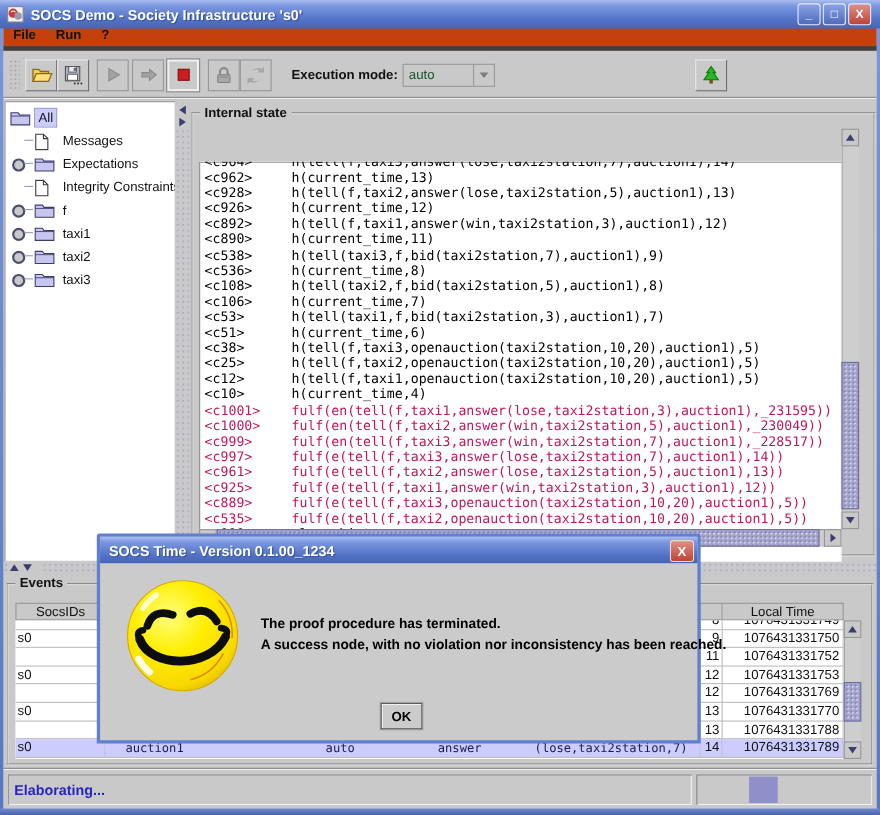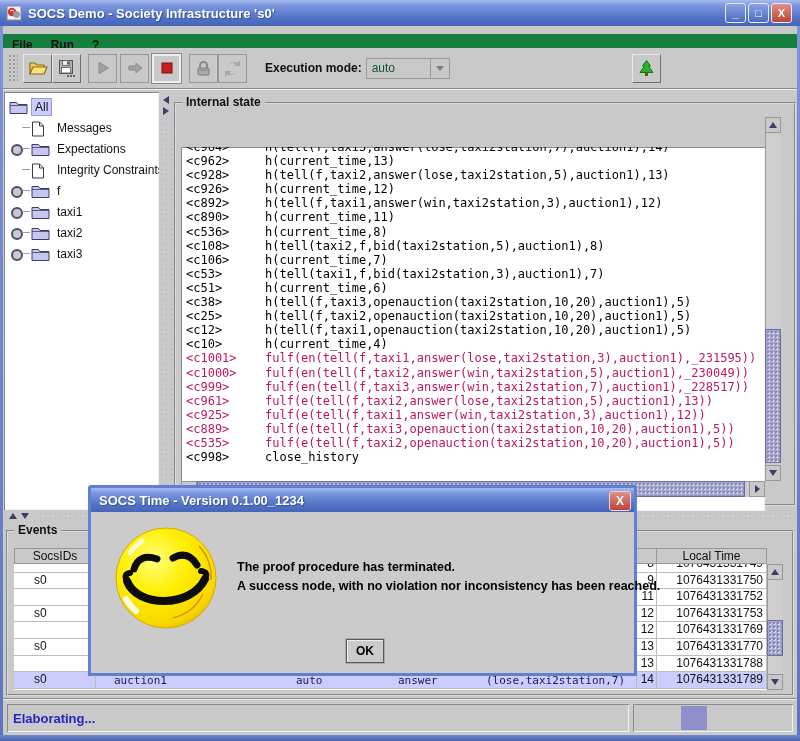--- a/index.html
+++ b/index.html
@@ -14,22 +14,22 @@
     background:linear-gradient(180deg,#a8bdf0 0%,#7b97e0 20%,#5372c6 70%,#4565b8 100%);
     display:flex;align-items:center;z-index:6;}
   .titlebar .ttext{color:#fff;font-weight:bold;font-size:13px;margin-left:6px;text-shadow:1px 1px 1px #33508f;}
   .appicon{width:16px;height:16px;margin-left:6px;flex:0 0 auto;}
   .wctrls{margin-left:auto;margin-right:8px;display:flex;gap:2px;}
   .wbtn{width:19px;height:18px;border:1px solid #e6ecfa;border-radius:3px;color:#fff;font-size:11px;
     font-weight:bold;display:flex;align-items:center;justify-content:center;line-height:1;
     background:linear-gradient(180deg,#8aa2e4,#4d6cbd);}
   .wbtn.close{background:linear-gradient(180deg,#e09086,#bd4436);}
   
-  .menubar{position:absolute;left:3px;top:34px;width:794px;height:22px;display:flex;align-items:center;
-    background:#15803d;border-bottom:4px solid #404040;}
+  .menubar{position:absolute;left:3px;top:20px;width:794px;height:22px;display:flex;align-items:center;
+    background:#c2410c;border-bottom:4px solid #404040;}
   .menu-item{font-weight:bold;font-size:12px;padding:3px 9px;color:#111;}
   .toolbar{position:absolute;left:3px;top:48px;width:794px;height:40px;display:flex;align-items:center;
     background:#c9c9c9;border-bottom:1px solid #8a8a8a;box-shadow:0 1px 0 #efefef;}
   .gripper{width:10px;height:28px;margin-left:5px;
     background-image:radial-gradient(#9a9a9a 26%,transparent 30%);background-size:4px 4px;}
   .tbtn{width:29px;height:29px;border:1px solid #979797;background:#c9c9c9;display:flex;
     align-items:center;justify-content:center;box-sizing:border-box;padding:0;}
   .tbtn.raised{border-color:#e8e8e8 #6f6f6f #6f6f6f #e8e8e8;}
   .tbtn.focus{border:2px solid #efefef;outline:1px solid #8a8a8a;}
   .exec-label{font-weight:bold;font-size:12px;margin-left:18px;color:#111;}
@@ -96,21 +96,21 @@
   .ehead{position:absolute;left:6px;top:16px;height:16px;display:flex;}
   .hcell{box-sizing:border-box;border:1px solid #979797;border-left:none;background:#c9c9c9;
     font-size:12px;color:#111;text-align:center;line-height:14px;overflow:hidden;}
   .hcell:first-child{border-left:1px solid #979797;}
   .w-socs{width:82px;} .w-mid{width:541px;} .w-time{width:20px;} .w-local{width:110px;}
   .erows{position:absolute;left:6px;top:32px;width:753px;height:126px;overflow:hidden;background:#fff;}
   .erows-in{margin-top:-8px;}
   .erow{display:flex;height:16.6px;box-sizing:border-box;}
   .ecell{box-sizing:border-box;border-right:1px solid #bcbcbc;border-bottom:1px solid #bcbcbc;
     font-size:12px;color:#111;overflow:hidden;white-space:nowrap;position:relative;}
-  .ec-socs{padding-left:20px;} .ec-time{text-align:right;padding-right:2px;} .ec-local{text-align:right;padding-right:3px;}
+  .ec-socs{padding-left:2px;} .ec-time{text-align:right;padding-right:2px;} .ec-local{text-align:right;padding-right:3px;}
   .erow.selected .ecell{background:#ccccff;}
   .frag{position:absolute;top:2px;font-family:"DejaVu Sans Mono",monospace;font-size:11px;color:#1a1a4a;}
   
   .statuswrap{position:absolute;left:3px;top:698px;width:794px;height:37px;background:#c9c9c9;border-top:1px solid #8a8a8a;box-shadow:inset 0 1px 0 #efefef;}
   .statusbox{position:absolute;top:5px;height:28px;box-shadow:inset 1px 1px 0 #8a8a8a,inset -1px -1px 0 #f2f2f2;box-sizing:border-box;}
   .st-l{left:4px;width:622px;display:flex;align-items:center;}
   .st-l span{color:#2424c4;font-weight:bold;font-size:13px;padding-left:6px;}
   .st-r{left:630px;width:160px;background:#c9c9c9;}
   .pblock{position:absolute;left:48px;top:2px;width:26px;height:24px;background:#8f8fca;}
   
@@ -345,32 +345,34 @@
     <span class="ptitle">Internal state</span>
     <div class="ta">
       <div class="ta-inner">
 
       <div class="sline"><span class="k">&lt;c964&gt;</span><span>h(tell(f,taxi3,answer(lose,taxi2station,7),auction1),14)</span></div>
           <div class="sline"><span class="k">&lt;c962&gt;</span><span>h(current_time,13)</span></div>
           <div class="sline"><span class="k">&lt;c928&gt;</span><span>h(tell(f,taxi2,answer(lose,taxi2station,5),auction1),13)</span></div>
           <div class="sline"><span class="k">&lt;c926&gt;</span><span>h(current_time,12)</span></div>
           <div class="sline"><span class="k">&lt;c892&gt;</span><span>h(tell(f,taxi1,answer(win,taxi2station,3),auction1),12)</span></div>
           <div class="sline"><span class="k">&lt;c890&gt;</span><span>h(current_time,11)</span></div>
+          <div class="sline"><span class="k">&lt;c538&gt;</span><span>h(tell(taxi3,f,bid(taxi2station,7),auction1),9)</span></div>
           <div class="sline"><span class="k">&lt;c536&gt;</span><span>h(current_time,8)</span></div>
           <div class="sline"><span class="k">&lt;c108&gt;</span><span>h(tell(taxi2,f,bid(taxi2station,5),auction1),8)</span></div>
           <div class="sline"><span class="k">&lt;c106&gt;</span><span>h(current_time,7)</span></div>
           <div class="sline"><span class="k">&lt;c53&gt;</span><span>h(tell(taxi1,f,bid(taxi2station,3),auction1),7)</span></div>
           <div class="sline"><span class="k">&lt;c51&gt;</span><span>h(current_time,6)</span></div>
           <div class="sline"><span class="k">&lt;c38&gt;</span><span>h(tell(f,taxi3,openauction(taxi2station,10,20),auction1),5)</span></div>
           <div class="sline"><span class="k">&lt;c25&gt;</span><span>h(tell(f,taxi2,openauction(taxi2station,10,20),auction1),5)</span></div>
           <div class="sline"><span class="k">&lt;c12&gt;</span><span>h(tell(f,taxi1,openauction(taxi2station,10,20),auction1),5)</span></div>
           <div class="sline"><span class="k">&lt;c10&gt;</span><span>h(current_time,4)</span></div>
           <div class="sline green"><span class="k">&lt;c1001&gt;</span><span>fulf(en(tell(f,taxi1,answer(lose,taxi2station,3),auction1),_231595))</span></div>
           <div class="sline green"><span class="k">&lt;c1000&gt;</span><span>fulf(en(tell(f,taxi2,answer(win,taxi2station,5),auction1),_230049))</span></div>
           <div class="sline green"><span class="k">&lt;c999&gt;</span><span>fulf(en(tell(f,taxi3,answer(win,taxi2station,7),auction1),_228517))</span></div>
+          <div class="sline green"><span class="k">&lt;c997&gt;</span><span>fulf(e(tell(f,taxi3,answer(lose,taxi2station,7),auction1),14))</span></div>
           <div class="sline green"><span class="k">&lt;c961&gt;</span><span>fulf(e(tell(f,taxi2,answer(lose,taxi2station,5),auction1),13))</span></div>
           <div class="sline green"><span class="k">&lt;c925&gt;</span><span>fulf(e(tell(f,taxi1,answer(win,taxi2station,3),auction1),12))</span></div>
           <div class="sline green"><span class="k">&lt;c889&gt;</span><span>fulf(e(tell(f,taxi3,openauction(taxi2station,10,20),auction1),5))</span></div>
           <div class="sline green"><span class="k">&lt;c535&gt;</span><span>fulf(e(tell(f,taxi2,openauction(taxi2station,10,20),auction1),5))</span></div>
           <div class="sline"><span class="k">&lt;c998&gt;</span><span>close_history</span></div>
         </div>
     </div>
     <div class="sb-v sb1">
       <div class="sbtn up">
           <span class="tri-u"></span>

